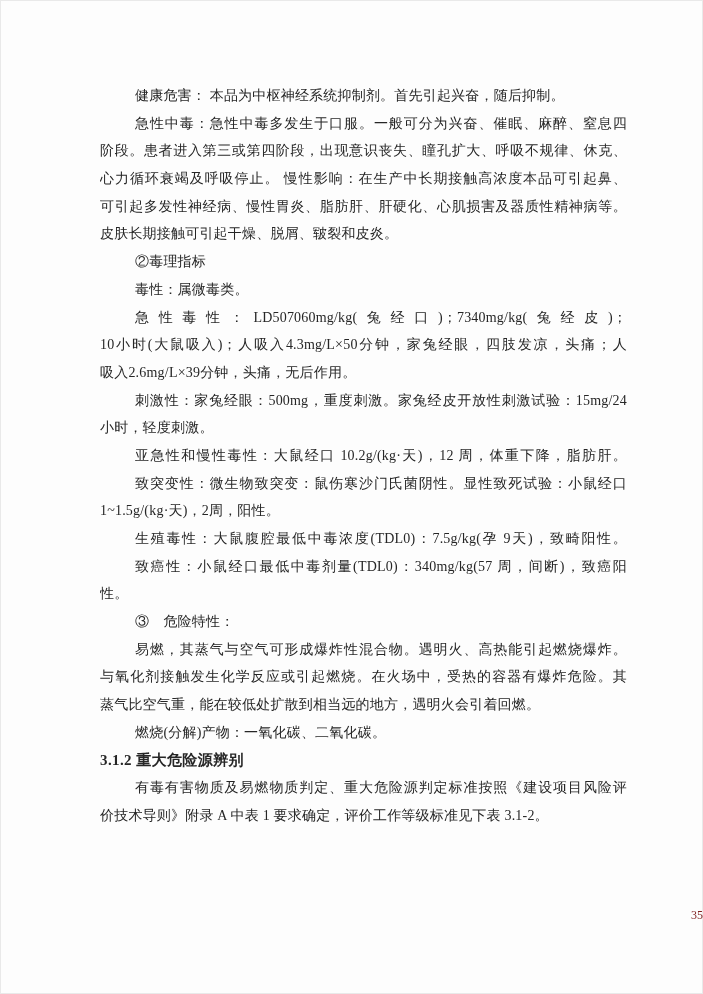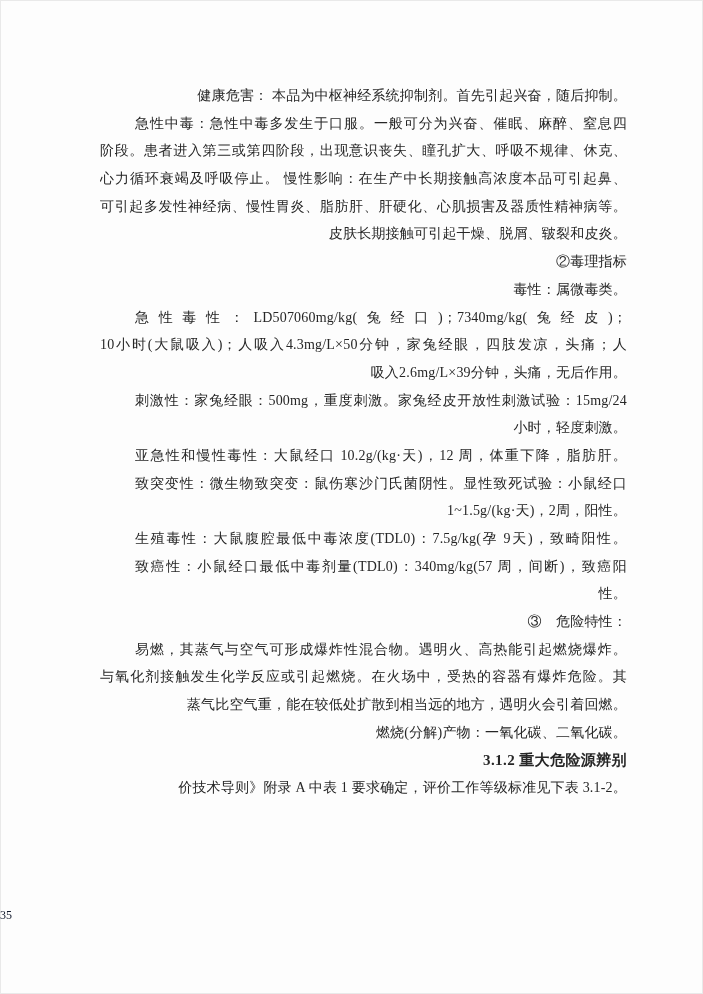--- a/index.html
+++ b/index.html
@@ -21,44 +21,44 @@
     position: absolute;
     left: 100px;
     top: 82px;
     width: 527px;
   }
   .line {
     font-size: 14px;
     height: 27.7px;
     line-height: 27.7px;
     overflow: hidden;
-    text-align: right;
+    text-align: left;
     letter-spacing: 0.2px;
   }
   .line.indent {
     text-indent: 35px;
   }
   .line.justify {
     text-align: justify;
     text-align-last: justify;
   }
   .line.heading {
     font-weight: bold;
     font-size: 15px;
     letter-spacing: 0.4px;
     font-family: Liberation Serif, serif;
   }
   .page-number {
     position: absolute;
     top: 908px;
     left: 0;
     width: 100%;
-    text-align: left;
+    text-align: right;
     font-size: 12px;
-    color: #0f172a;
+    color: #7f1d1d;
   }
 </style>
 </head>
 <body>
 
 <div class="page">
   <div class="content" id="doc-body">
       <div class="line indent">健康危害： 本品为中枢神经系统抑制剂。首先引起兴奋，随后抑制。</div>
       <div class="line indent justify">急性中毒：急性中毒多发生于口服。一般可分为兴奋、催眠、麻醉、窒息四</div>
       <div class="line justify">阶段。患者进入第三或第四阶段，出现意识丧失、瞳孔扩大、呼吸不规律、休克、</div>
@@ -77,16 +77,17 @@
       <div class="line">1~1.5g/(kg·天)，2周，阳性。</div>
       <div class="line indent justify">生殖毒性：大鼠腹腔最低中毒浓度(TDL0)：7.5g/kg(孕 9天)，致畸阳性。</div>
       <div class="line indent justify">致癌性：小鼠经口最低中毒剂量(TDL0)：340mg/kg(57 周，间断)，致癌阳</div>
       <div class="line">性。</div>
       <div class="line indent">③　危险特性：</div>
       <div class="line indent justify">易燃，其蒸气与空气可形成爆炸性混合物。遇明火、高热能引起燃烧爆炸。</div>
       <div class="line justify">与氧化剂接触发生化学反应或引起燃烧。在火场中，受热的容器有爆炸危险。其</div>
       <div class="line">蒸气比空气重，能在较低处扩散到相当远的地方，遇明火会引着回燃。</div>
       <div class="line indent">燃烧(分解)产物：一氧化碳、二氧化碳。</div>
       <div class="line heading">3.1.2 重大危险源辨别</div>
+      <div class="line indent justify">有毒有害物质及易燃物质判定、重大危险源判定标准按照《建设项目风险评</div>
       <div class="line">价技术导则》附录 A 中表 1 要求确定，评价工作等级标准见下表 3.1-2。</div>
     </div>
   <div class="page-number">35</div>
 </div>
 
 </body></html>

